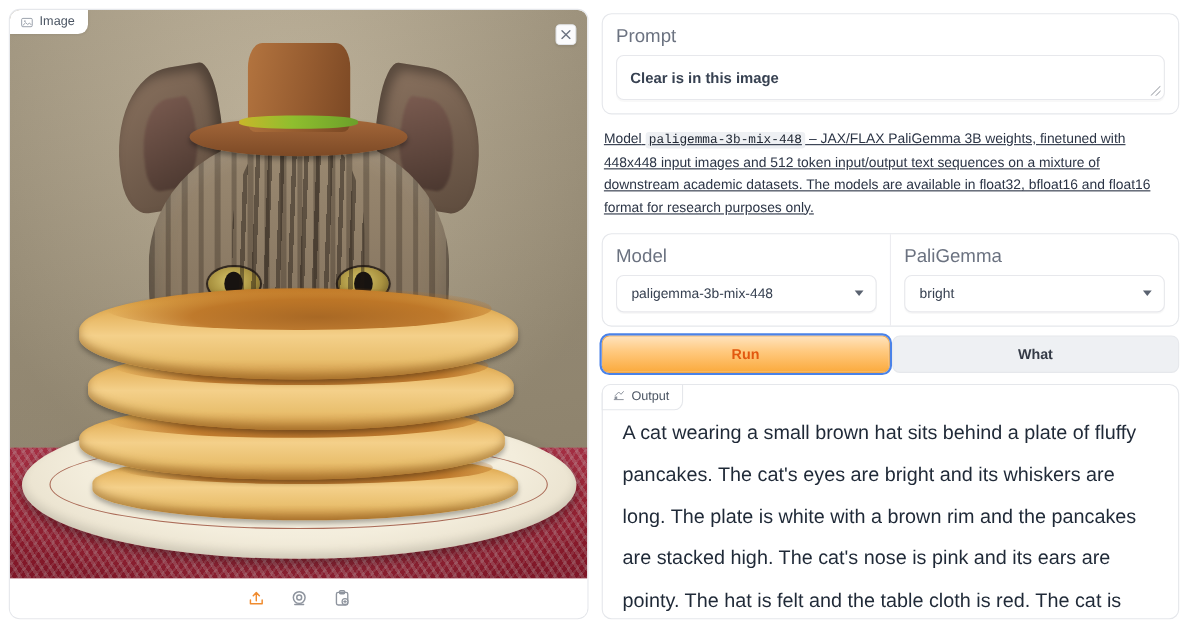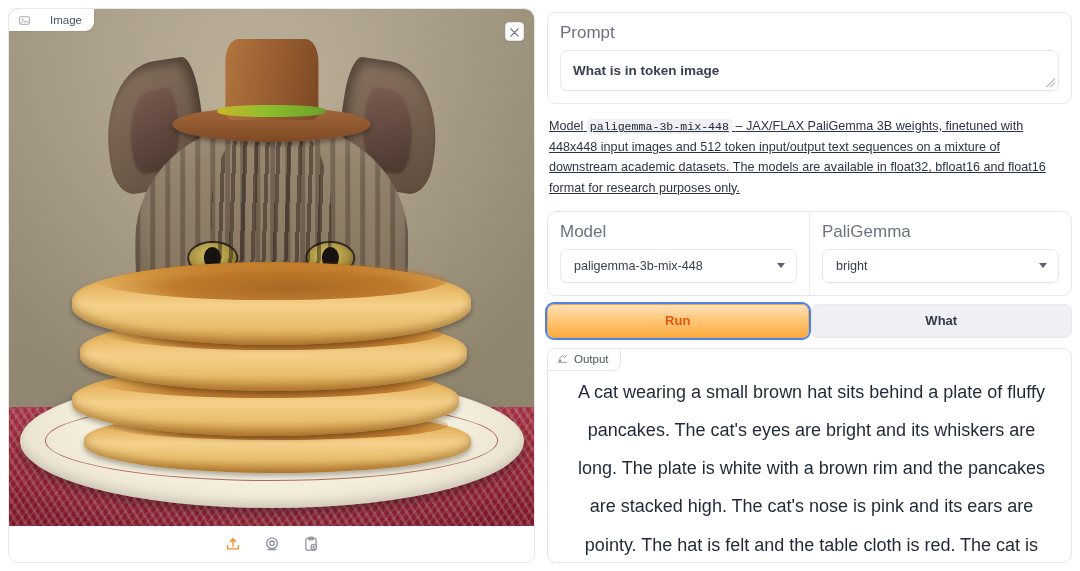--- a/index.html
+++ b/index.html
@@ -31,21 +31,21 @@
     flex-direction: column;
     overflow: hidden;
   }
   .img-tab-bar {
     position: absolute;
     top: 0; left: 0;
     z-index: 6;
     display: flex;
   }
   .img-tab {
-    display: flex; align-items: center; gap: 20px;
+    display: flex; align-items: center; gap: 6px;
     background: #ffffff;
     border-bottom-right-radius: 9px;
     border-top-left-radius: 9px;
     padding: 5px 12px 5px 10px;
     font-size: 11.5px;
     color: #4b5563;
     box-shadow: 1px 1px 2px rgba(0,0,0,.06);
   }
   .img-tab .glyph { display:flex; }
   .close-btn {
@@ -239,21 +239,21 @@
     border:1px solid #f0a84a;
     outline:2px solid #4a82e8;
     outline-offset:0px;
   }
   .btn-clear{
     background:#eef0f3;
     color:#343a46;
     border:1px solid #e6e8ec;
   }
 
-  .output-card{ position:relative; padding: 24px 14px 16px 14px; min-height:146px;text-align:center; }
+  .output-card{ position:relative; padding: 24px 14px 16px 14px; min-height:146px; }
   .out-tab{
     position:absolute; top:-1px; left:-1px;
     background:#fff;
     border:1px solid #e5e7eb;
     border-bottom-right-radius:8px;
     border-top-left-radius:8px;
     padding:4px 11px 4px 9px;
     font-size:11.5px; color:#4b5563;
     display:flex; align-items:center; gap:6px;
   }
@@ -357,21 +357,21 @@
         </svg>
       </div>
     </div>
   </div>
 
   <div class="right">
 
     <div class="card prompt-card">
       <div class="field-label">Prompt</div>
       <div class="prompt-box">
-        <span class="prompt-text">What is in token image</span>
+        <span class="prompt-text">Clear is in this image</span>
         <span class="resize-grip"></span>
       </div>
     </div>
 
     <div class="model-desc">
       <span>Model</span>
       <code>paligemma-3b-mix-448</code>
       <span>– JAX/FLAX PaliGemma 3B weights, finetuned with 448x448 input images and 512 token input/output text sequences on a mixture of downstream academic datasets. The models are available in float32, bfloat16 and float16 format for research purposes only.</span>
     </div>
 

